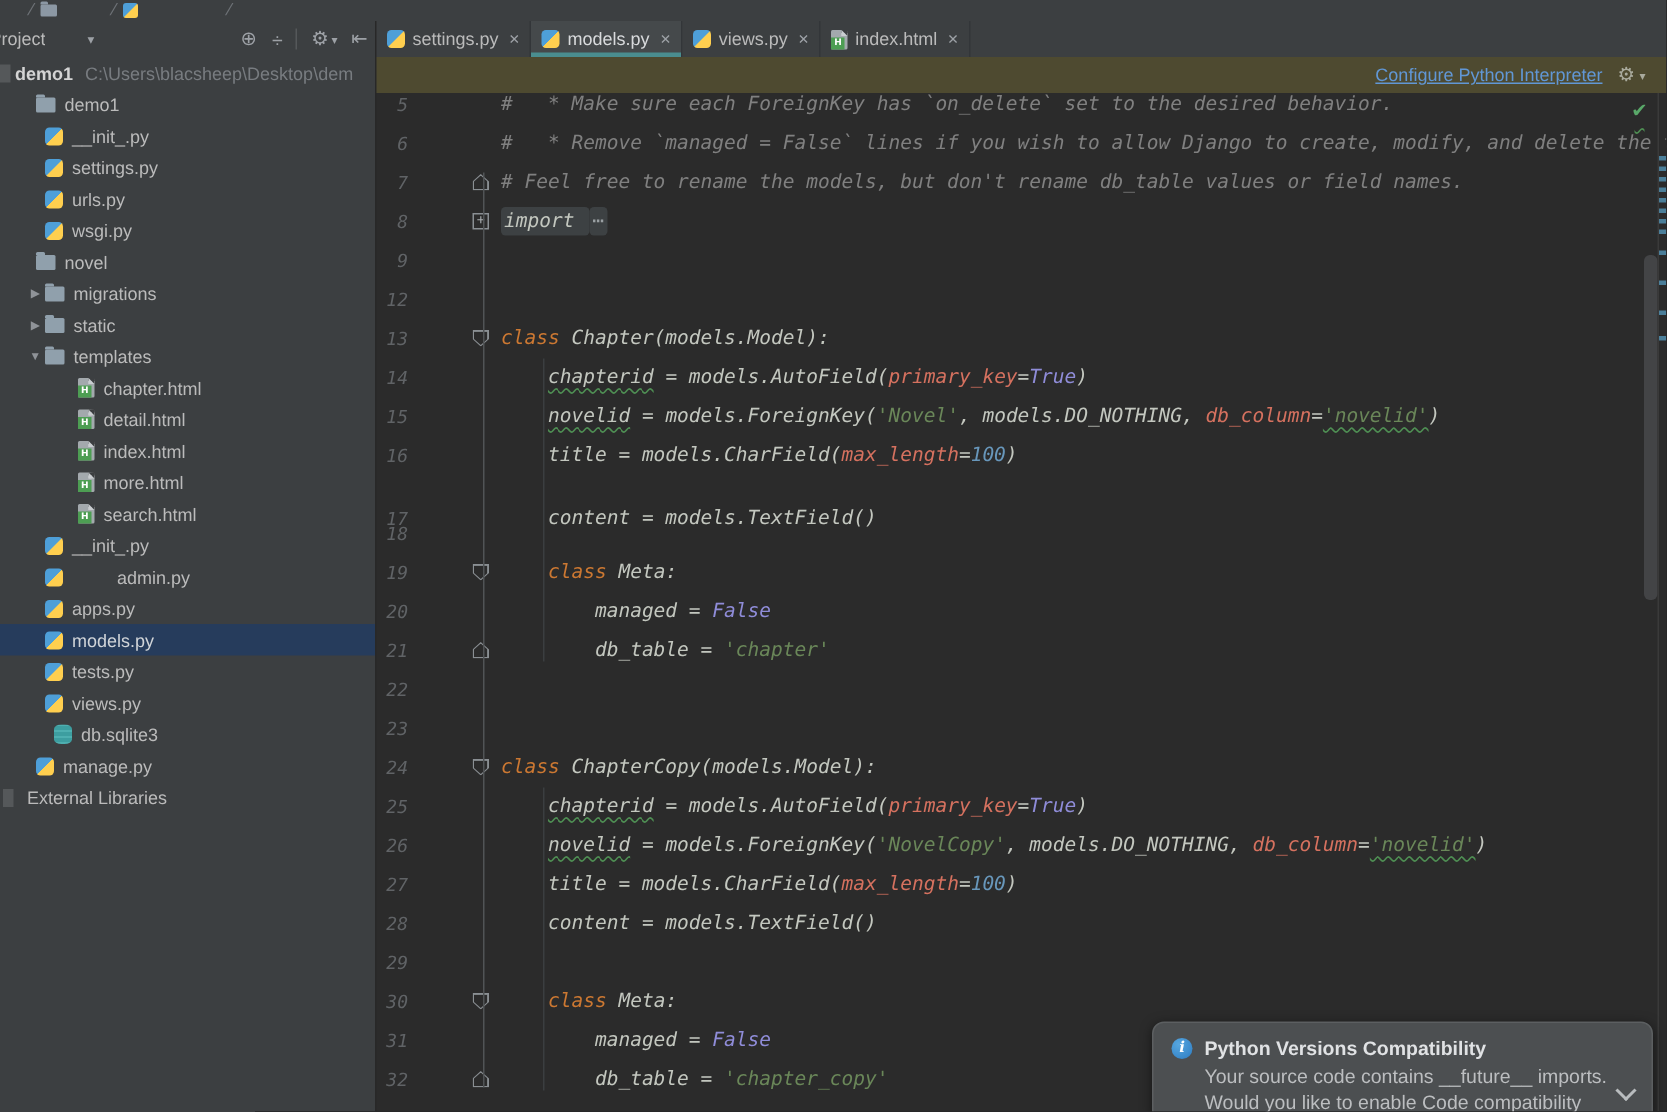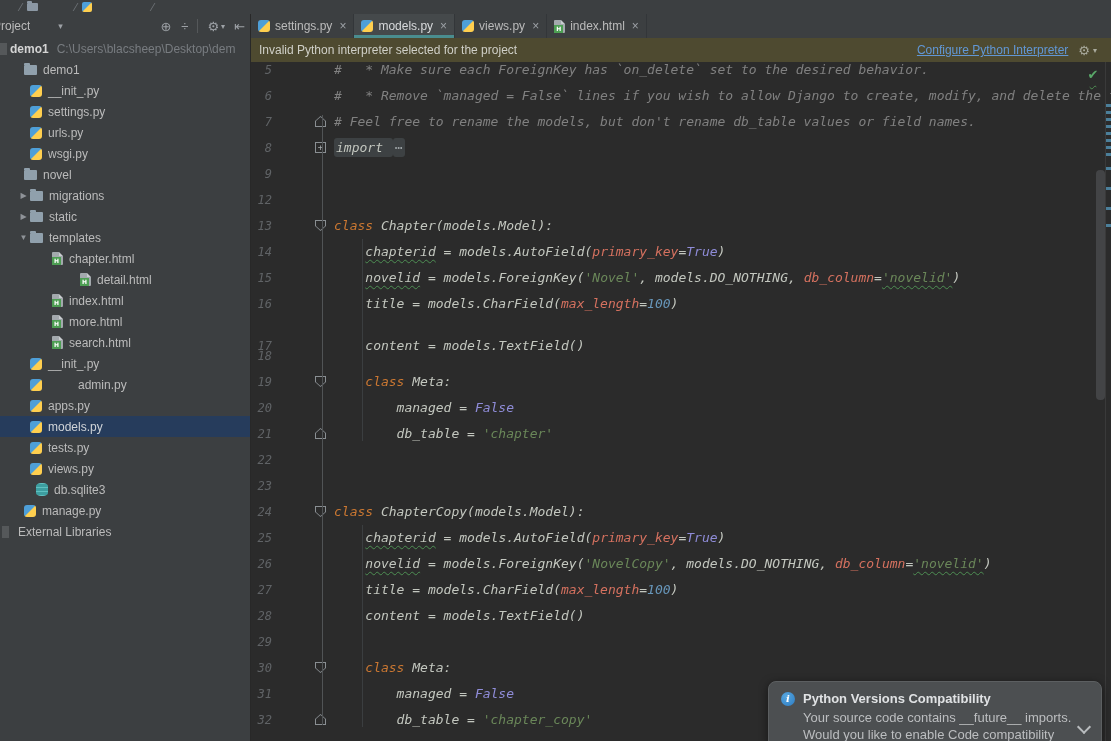--- a/index.html
+++ b/index.html
@@ -187,21 +187,21 @@
           <span class="arrow">▼</span>
           <span class="ic ic-folder"></span>
           <span class="lbl">templates</span>
         </div>
         <div class="trow" style="top: 210px; padding-left: 52px;">
           <span class="ic ic-html">
             <span class="hbadge">H</span>
           </span>
           <span class="lbl">chapter.html</span>
         </div>
-        <div class="trow" style="top: 231px; padding-left: 80px;">
+        <div class="trow" style="top: 231px; padding-left: 52px;">
           <span class="ic ic-html">
             <span class="hbadge">H</span>
           </span>
           <span class="lbl">detail.html</span>
         </div>
         <div class="trow" style="top: 252px; padding-left: 52px;">
           <span class="ic ic-html">
             <span class="hbadge">H</span>
           </span>
           <span class="lbl">index.html</span>
@@ -278,21 +278,20 @@
         <div class="tab">
           <span class="ic ic-html">
             <span class="hbadge">H</span>
           </span>
           <span>index.html</span>
           <span class="close">×</span>
         </div>
       </div>
 
     <div id="banner">
-      <span class="msg">Invalid Python interpreter selected for the project</span>
       <span class="spacer"></span>
       <span class="lnk">Configure Python Interpreter</span>
       <span class="gear">⚙</span>
       <span class="gcaret">▾</span>
     </div>
 
     <div id="codearea">
       <div id="codeinner">
           <div class="cl" style="top: 0px;"><span class="lnum">5</span><span class="ct"><span class="seg cm">#   * Make sure each ForeignKey has `on_delete` set to the desired behavior.</span></span></div>
           <div class="cl" style="top: 26px;"><span class="lnum">6</span><span class="ct"><span class="seg cm">#   * Remove `managed = False` lines if you wish to allow Django to create, modify, and delete the table</span></span></div>

